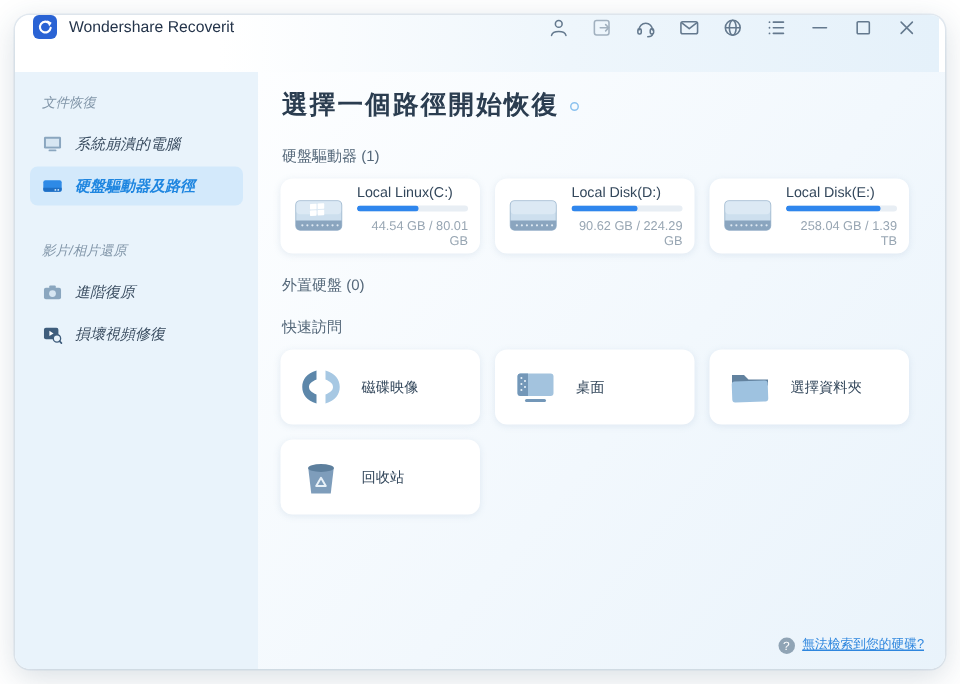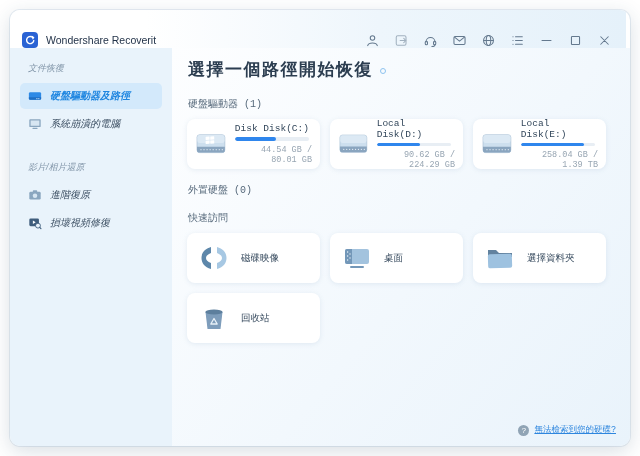--- a/index.html
+++ b/index.html
@@ -1,42 +1,42 @@
 <!DOCTYPE html>
 <html><head>
 <meta charset="utf-8">
 <style>
   * { margin:0; padding:0; box-sizing:border-box; }
   html,body { width:640px; height:456px; background:#ffffff; font-family:"Liberation Sans","DejaVu Sans",sans-serif; overflow:hidden; }
   .window { position:absolute; left:10px; top:10px; width:620px; height:436px; border-radius:10px; overflow:hidden;
             background:#ffffff; box-shadow:0 5px 20px rgba(40,70,100,.18), 0 0 0 1px rgba(200,215,230,.4); }
 
   
-  .topbar { position:absolute; top:0; left:0; right:4px; height:38px; display:flex; align-items:flex-end;
+  .topbar { position:absolute; top:0; left:0; right:4px; height:38px; display:flex; align-items:flex-start;
             padding:0 14px 0 12px; background:linear-gradient(to right,#ffffff 22%, #eef6fc 60%, #e5f1fa 100%); }
   .brand { display:flex; align-items:center; gap:8px; }
   .logo { width:16px; height:16px; border-radius:4px; background:#2a63d4; display:flex; align-items:center; justify-content:center; }
   .brand-title { font-size:10.5px; color:#24344a; }
   .top-icons { margin-left:auto; display:flex; align-items:center; gap:13px; }
   .icon-btn { width:16px; height:16px; display:flex; align-items:center; justify-content:center; cursor:pointer; }
   .icon-btn svg { stroke:#64798e; fill:none; stroke-width:1.4; stroke-linecap:round; stroke-linejoin:round; }
   .icon-btn.dim svg { opacity:.55; }
 
   
   .sidebar { position:absolute; top:38px; bottom:0; left:0; width:162px; background:#e9f3fb; padding-top:14px;font-style:italic; }
   .side-label { font-size:9px; color:#8296a9; margin:0 0 8px 18px; }
   .side-item { display:flex; align-items:center; gap:8px; height:26px; margin:2px 10px; padding:0 8px;
                border-radius:5px; font-size:10px; color:#3a4d61; cursor:pointer; white-space:nowrap; }
   .side-item.active { background:#d3e9fb; color:#1f86e0; font-weight:bold; }
   .side-gap { height:22px; }
   .side-item svg { flex:0 0 auto; }
 
   
   .main { position:absolute; top:38px; left:162px; right:0; bottom:0; padding:10px 20px 0 15px;
-          background:linear-gradient(130deg,#fdfeff 0%, #f2f8fd 55%, #e9f3fb 100%);font-family:Liberation Mono, monospace; }
+          background:linear-gradient(130deg,#fdfeff 0%, #f2f8fd 55%, #e9f3fb 100%); }
   .title-row { display:flex; align-items:center; gap:7px; margin:0 0 16px 1px; }
   .page-title { font-size:17px; font-weight:bold; color:#2b3d50; letter-spacing:1.5px; }
   .info-dot { width:6px; height:6px; border:1.5px solid #8ec3ef; border-radius:50%; margin-top:3px; }
   .sec-label { font-size:10px; color:#55687a; margin:0 0 8px 1px; }
   .sec-label.external { margin:0 0 14px 1px; }
   .cards-row { display:flex; gap:10px; margin-bottom:14px; }
   .cards-wrap { display:flex; flex-wrap:wrap; gap:10px; max-width:423px; }
   .card { width:133px; height:50px; background:#ffffff; border-radius:8px; display:flex; align-items:center;
           box-shadow:0 1px 5px rgba(120,150,180,.16); cursor:pointer; }
   .drive-card { padding:0 8px; gap:8px; }
@@ -126,37 +126,37 @@
         <svg width="15" height="15" viewBox="0 0 20 20">
             <path d="M5 5l10 10M15 5L5 15"></path>
           </svg>
       </span>
     </div>
   </div>
 
   <div class="sidebar">
     <div class="side-label">文件恢復</div>
 
+    <div class="side-item">
+      <svg width="14" height="14" viewBox="0 0 16 16">
+        <rect x="1.5" y="2.5" width="13" height="9" rx="1" fill="#8aa6bf"></rect>
+        <rect x="3" y="4" width="10" height="6" fill="#d7e6f2"></rect>
+        <rect x="5" y="12.2" width="6" height="1.4" rx="0.7" fill="#8aa6bf"></rect>
+      </svg>
+      <span>系統崩潰的電腦</span>
+    </div>
+
     <div class="side-item active">
       <svg width="14" height="14" viewBox="0 0 16 16">
         <rect x="1" y="3.6" width="14" height="8.8" rx="1.6" fill="#2e8ae6"></rect>
         <path d="M1 9.4h14v1.4a1.6 1.6 0 0 1-1.6 1.6H2.6A1.6 1.6 0 0 1 1 10.8z" fill="#1f6fc4"></path>
         <circle cx="12.4" cy="11" r="0.7" fill="#cfe6fa"></circle>
           <circle cx="10.2" cy="11" r="0.7" fill="#cfe6fa"></circle>
       </svg>
       <span>硬盤驅動器及路徑</span>
-    </div>
-
-    <div class="side-item">
-      <svg width="14" height="14" viewBox="0 0 16 16">
-        <rect x="1.5" y="2.5" width="13" height="9" rx="1" fill="#8aa6bf"></rect>
-        <rect x="3" y="4" width="10" height="6" fill="#d7e6f2"></rect>
-        <rect x="5" y="12.2" width="6" height="1.4" rx="0.7" fill="#8aa6bf"></rect>
-      </svg>
-      <span>系統崩潰的電腦</span>
     </div>
 
 
     <div class="side-gap"></div>
     <div class="side-label">影片/相片還原</div>
 
     <div class="side-item">
       <svg width="14" height="14" viewBox="0 0 16 16">
         <rect x="5.5" y="2.6" width="5" height="2.4" rx="0.8" fill="#8aa6bf"></rect>
         <rect x="1.5" y="4.4" width="13" height="8.8" rx="1.5" fill="#8aa6bf"></rect>
@@ -202,21 +202,21 @@
               <circle cx="41.2" cy="26.5" r="1"></circle>
             </g>
           <g fill="#ffffff" transform="translate(16,7) skewY(-3)">
               <rect width="6" height="5" rx="0.6"></rect>
               <rect x="7" width="6" height="5" rx="0.6"></rect>
               <rect y="6" width="6" height="5" rx="0.6"></rect>
               <rect x="7" y="6" width="6" height="5" rx="0.6"></rect>
             </g>
         </svg>
         <div class="drive-info">
-          <div class="drive-name">Disk Disk(C:)</div>
+          <div class="drive-name">Local Linux(C:)</div>
           <div class="bar">
               <div class="bar-fill" style="width: 56%;"></div>
             </div>
           <div class="drive-usage">44.54 GB / 80.01 GB</div>
         </div>
       </div>
 
       <div class="card drive-card">
         <svg width="40" height="30" viewBox="0 0 48 36">
           <rect x="3" y="4" width="42" height="27" rx="4" fill="#cddfee" stroke="#a9c0d5" stroke-width="1"></rect>

